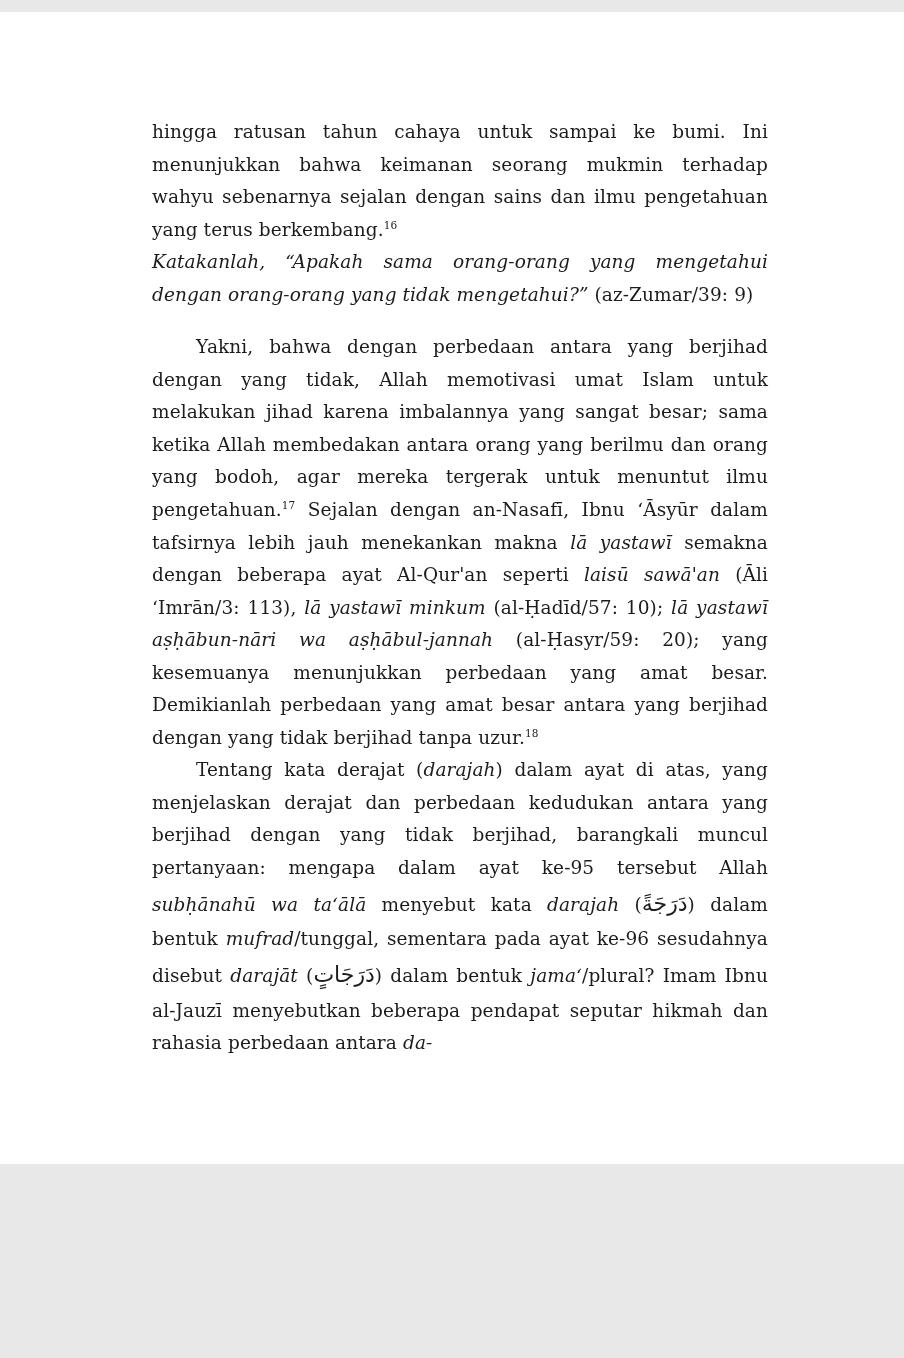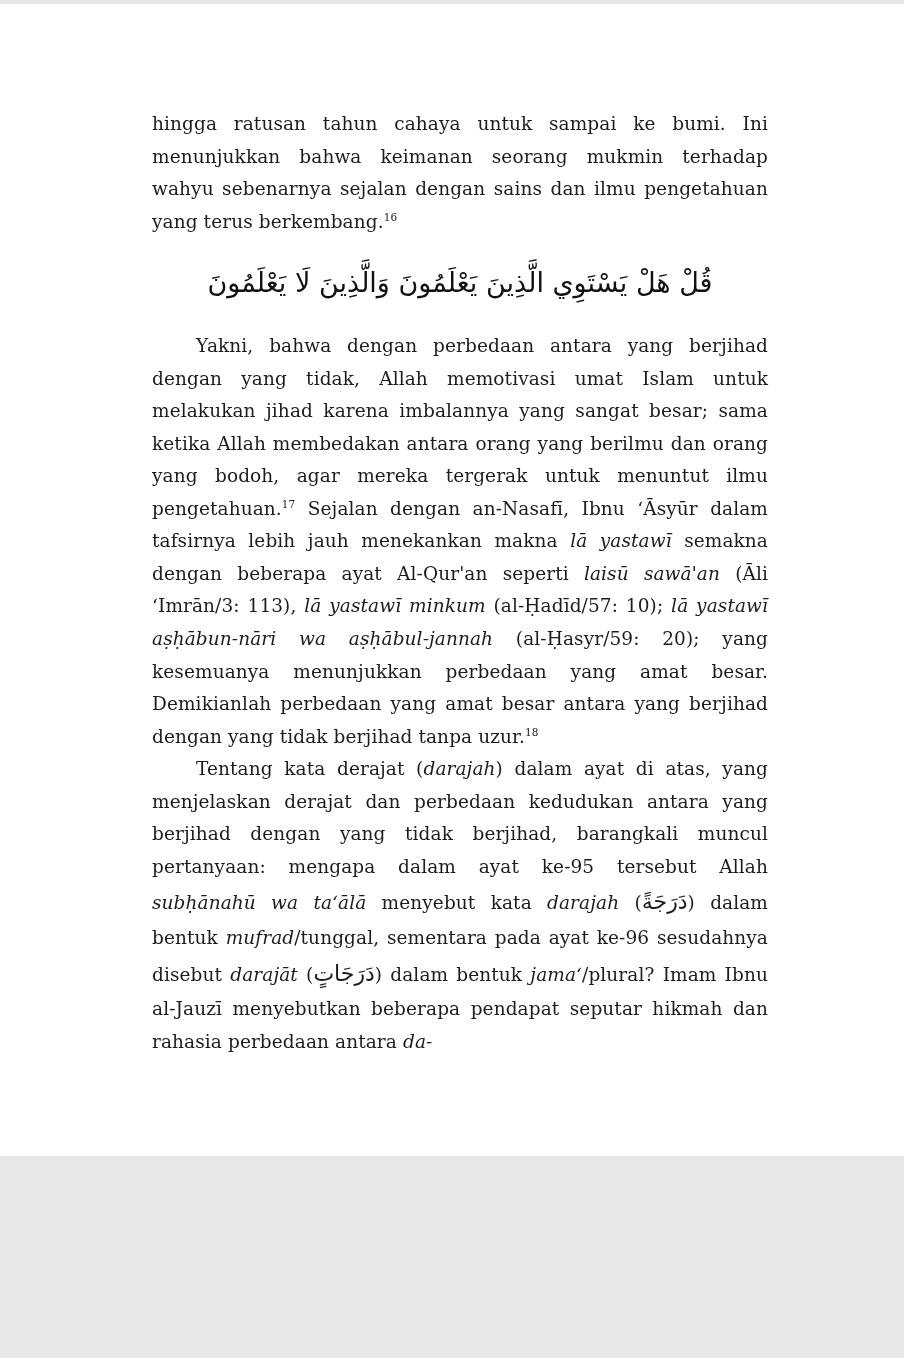--- a/index.html
+++ b/index.html
@@ -1,20 +1,20 @@
 <!DOCTYPE html>
 <html><head>
 <meta charset="utf-8">
 <style>
   html, body { margin: 0; padding: 0; background: #e8e8e8; }
   .page {
     position: relative;
     width: 904px;
     height: 1152px;
-    margin: 4px auto;
+    margin: 12px auto;
     background: #ffffff;
     font-family: "DejaVu Serif", "Liberation Serif", serif;
     color: #1c1c1c;
     overflow: hidden;
   }
   .content {
     position: absolute;
     left: 152px;
     top: 104px;
     width: 616px;
@@ -73,21 +73,21 @@
     color: #1c1c1c;
   }
 </style>
 </head>
 <body>
 
 <div class="page">
 
   <div class="content">
       <p class="block para"><span>hingga ratusan tahun cahaya untuk sampai ke bumi. Ini menunjukkan bahwa keimanan seorang mukmin terhadap wahyu sebenarnya sejalan dengan sains dan ilmu pengetahuan yang terus berkembang.</span><sup>16</sup></p>
-      <p class="block arabic"><span>قُلْ هَلْ يَسْتَوِي الَّذِينَ يَعْلَمُونَ وَالَّذِينَ لَا يَعْلَمُونَ</span></p>
+      <p class="block translation"><span class="it">Katakanlah, “Apakah sama orang-orang yang mengetahui dengan orang-orang yang tidak mengetahui?”</span><span class="rm"> (az-Zumar/39: 9)</span></p>
       <p class="block para indent"><span>Yakni, bahwa dengan perbedaan antara yang berjihad dengan yang tidak, Allah memotivasi umat Islam untuk melakukan jihad karena imbalannya yang sangat besar; sama ketika Allah membedakan antara orang yang berilmu dan orang yang bodoh, agar mereka tergerak untuk menuntut ilmu pengetahuan.</span><sup>17</sup><span> Sejalan dengan an-Nasafī, Ibnu ‘Āsyūr dalam tafsirnya lebih jauh menekankan makna </span><span class="it">lā yastawī</span><span> semakna dengan beberapa ayat Al-Qur'an seperti </span><span class="it">laisū sawā'an</span><span> (Āli ‘Imrān/3: 113), </span><span class="it">lā yastawī minkum</span><span> (al-Ḥadīd/57: 10); </span><span class="it">lā yastawī aṣḥābun-nāri wa aṣḥābul-jannah</span><span> (al-Ḥasyr/59: 20); yang kesemuanya menunjukkan perbedaan yang amat besar. Demikianlah perbedaan yang amat besar antara yang berjihad dengan yang tidak berjihad tanpa uzur.</span><sup>18</sup></p>
       <p class="block para indent"><span>Tentang kata derajat (</span><span class="it">darajah</span><span>) dalam ayat di atas, yang menjelaskan derajat dan perbedaan kedudukan antara yang berjihad dengan yang tidak berjihad, barangkali muncul pertanyaan: mengapa dalam ayat ke-95 tersebut Allah </span><span class="it">subḥānahū wa ta‘ālā</span><span> menyebut kata </span><span class="it">darajah</span><span> (</span><span class="ar-inline">دَرَجَةً</span><span>) dalam bentuk </span><span class="it">mufrad</span><span>/tunggal, sementara pada ayat ke-96 sesudahnya disebut </span><span class="it">darajāt</span><span> (</span><span class="ar-inline">دَرَجَاتٍ</span><span>) dalam bentuk </span><span class="it">jama‘</span><span>/plural? Imam Ibnu al-Jauzī menyebutkan beberapa pendapat seputar hikmah dan rahasia perbedaan antara </span><span class="it">da-</span></p>
     </div>
 
   <div class="footer">
     <span class="footer-left">Apresiasi Jihad</span>
     <span class="footer-right">445</span>
   </div>
 
 </div>

